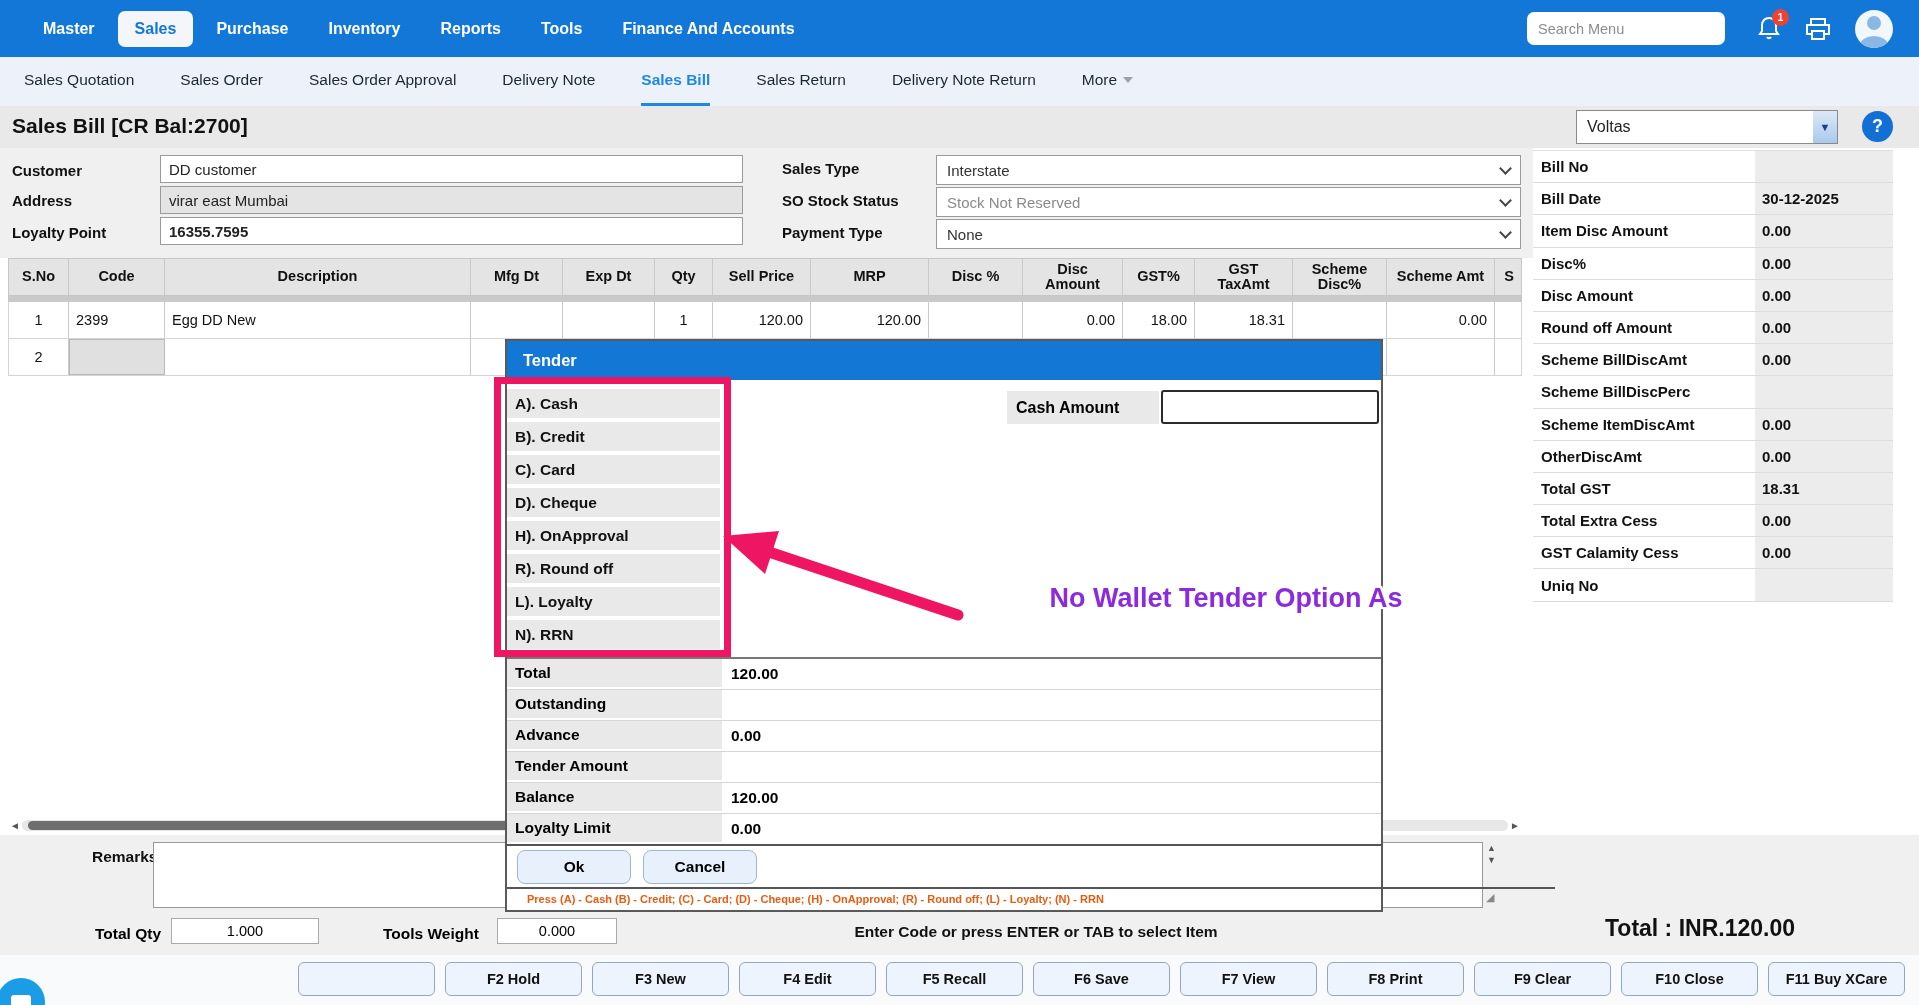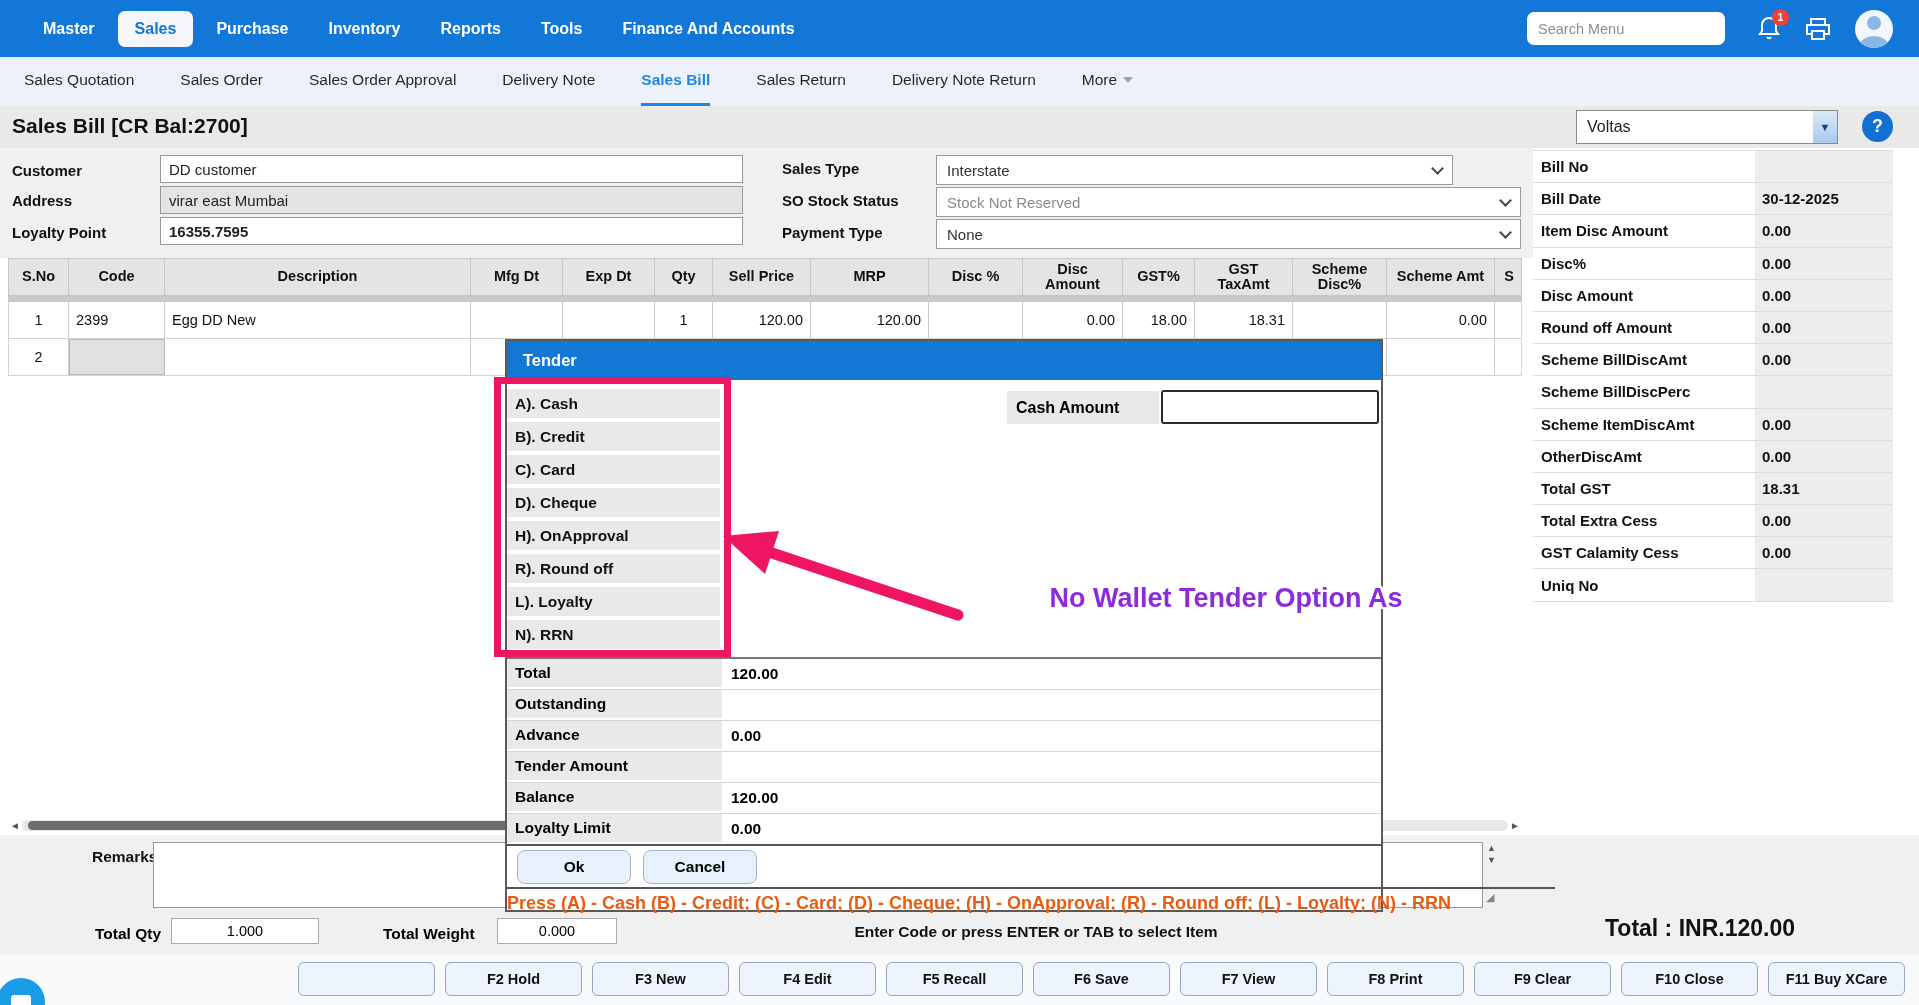--- a/index.html
+++ b/index.html
@@ -94,21 +94,21 @@
   .options { position:absolute; left:0px; top:48px; width:213px; }
   .option { height:29px; margin-bottom:4px; background:#e9e9e9; font-weight:bold; font-size:15.5px; color:#111; display:flex; align-items:center; padding-left:8px; cursor:pointer; }
   .cash-label { position:absolute; left:500px; top:50px; width:152px; height:33px; background:#e9e9e9; font-weight:bold; font-size:16px; display:flex; align-items:center; padding-left:9px; }
   .cash-input { position:absolute; left:654px; top:49px; width:218px; height:34px; border:2px solid #2b2b2b; border-radius:3px; font-size:15px; padding:0 8px; }
   .dsummary { position:absolute; left:0; top:316px; width:874px; border-top:2px solid #777; }
   .dsrow { display:flex; height:31px; border-bottom:1px solid #d6d6d6; align-items:stretch; }
   .dslabel { width:215px; background:#e9e9e9; display:flex; align-items:center; padding-left:8px; font-weight:bold; font-size:15.5px; border-bottom:2px solid #fff; }
   .dsvalue { display:flex; align-items:center; padding-left:9px; font-weight:bold; font-size:15.5px; }
   .dbuttons { position:absolute; left:0; top:503px; width:874px; height:43px; border-top:2px solid #555; display:flex; align-items:center; gap:12px; padding-left:10px; }
   .dbtn { width:114px; height:34px; background:#e8f1fb; border:1px solid #9cb8d4; border-radius:8px; font-size:15.5px; font-weight:bold; display:flex; align-items:center; justify-content:center; cursor:pointer; }
-  .dhint { position:absolute; left:0; top:546px; width:1048px; border-top:2px solid #555; padding:4px 4px 0 0; font-size:18px; font-weight:bold; color:#e85c12; white-space:nowrap; overflow:hidden; }
+  .dhint { position:absolute; left:0; top:546px; width:1048px; border-top:2px solid #555; padding:4px 4px 0 20px; font-size:11px; font-weight:bold; color:#e85c12; white-space:nowrap; overflow:hidden; }
 
   
   .pink-box { position:absolute; left:494px; top:377px; width:237px; height:280px; border:7px solid #ee1562; z-index:60; pointer-events:none; }
   .anno-svg { position:absolute; left:0; top:0; z-index:55; pointer-events:none; }
   .annotation { position:absolute; left:1004px; top:583px; width:444px; text-align:center; font-size:27px; font-weight:800; line-height:31px; color:#8c2bdd; z-index:60; pointer-events:none;
     text-shadow:-2px -2px 0 #fff, 2px -2px 0 #fff, -2px 2px 0 #fff, 2px 2px 0 #fff, 0 0 5px #fff; }
 
   .icon-svg { display:block; }
 </style>
 </head>
@@ -177,21 +177,21 @@
     <input class="ctl grey" style="left: 160px; top: 38px; width: 583px;" value="virar east Mumbai">
     <div class="flabel" style="left:12px; top:76px;">Loyalty Point</div>
     <input class="ctl" style="left: 160px; top: 69px; width: 583px; font-weight: bold;" value="16355.7595">
     <div class="vscroll">
       <span>▲</span>
       <span class="thumb"></span>
       <span>▼</span>
     </div>
 
     <div class="flabel" style="left:782px; top:12px;">Sales Type</div>
-    <div class="selectbox" style="left:936px; top:7px; width:517px;">
+    <div class="selectbox" style="left:936px; top:7px; width:585px;">
       <span class="sval">Interstate</span>
       <span class="chev"></span>
     </div>
     <div class="flabel" style="left:782px; top:44px;">SO Stock Status</div>
     <div class="selectbox muted" style="left:936px; top:39px; width:585px;">
       <span class="sval">Stock Not Reserved</span>
       <span class="chev"></span>
     </div>
     <div class="flabel" style="left:782px; top:76px;">Payment Type</div>
     <div class="selectbox" style="left:936px; top:71px; width:585px;">
@@ -325,21 +325,21 @@
   <div class="bottomband">
     <div class="remarks-label">Remarks</div>
     <textarea class="remarks-box" style=""></textarea>
     <div class="mini-arrows">
         <span>▲</span>
         <span>▼</span>
       </div>
     <div class="resize-glyph">◢</div>
     <div class="tq-label">Total Qty</div>
     <input class="tq-input" value="1.000" style="">
-    <div class="tw-label">Total Weight</div>
+    <div class="tw-label">Tools Weight</div>
     <input class="tw-input" value="0.000" style="">
     <div class="enter-hint">Enter Code or press ENTER or TAB to select Item</div>
     <div class="grand-total">Total : INR.120.00</div>
   </div>
 
   <div class="footer">
     <div class="fbtns">
       <div class="fbtn"></div>
         <div class="fbtn">F2 Hold</div>
         <div class="fbtn">F3 New</div>

